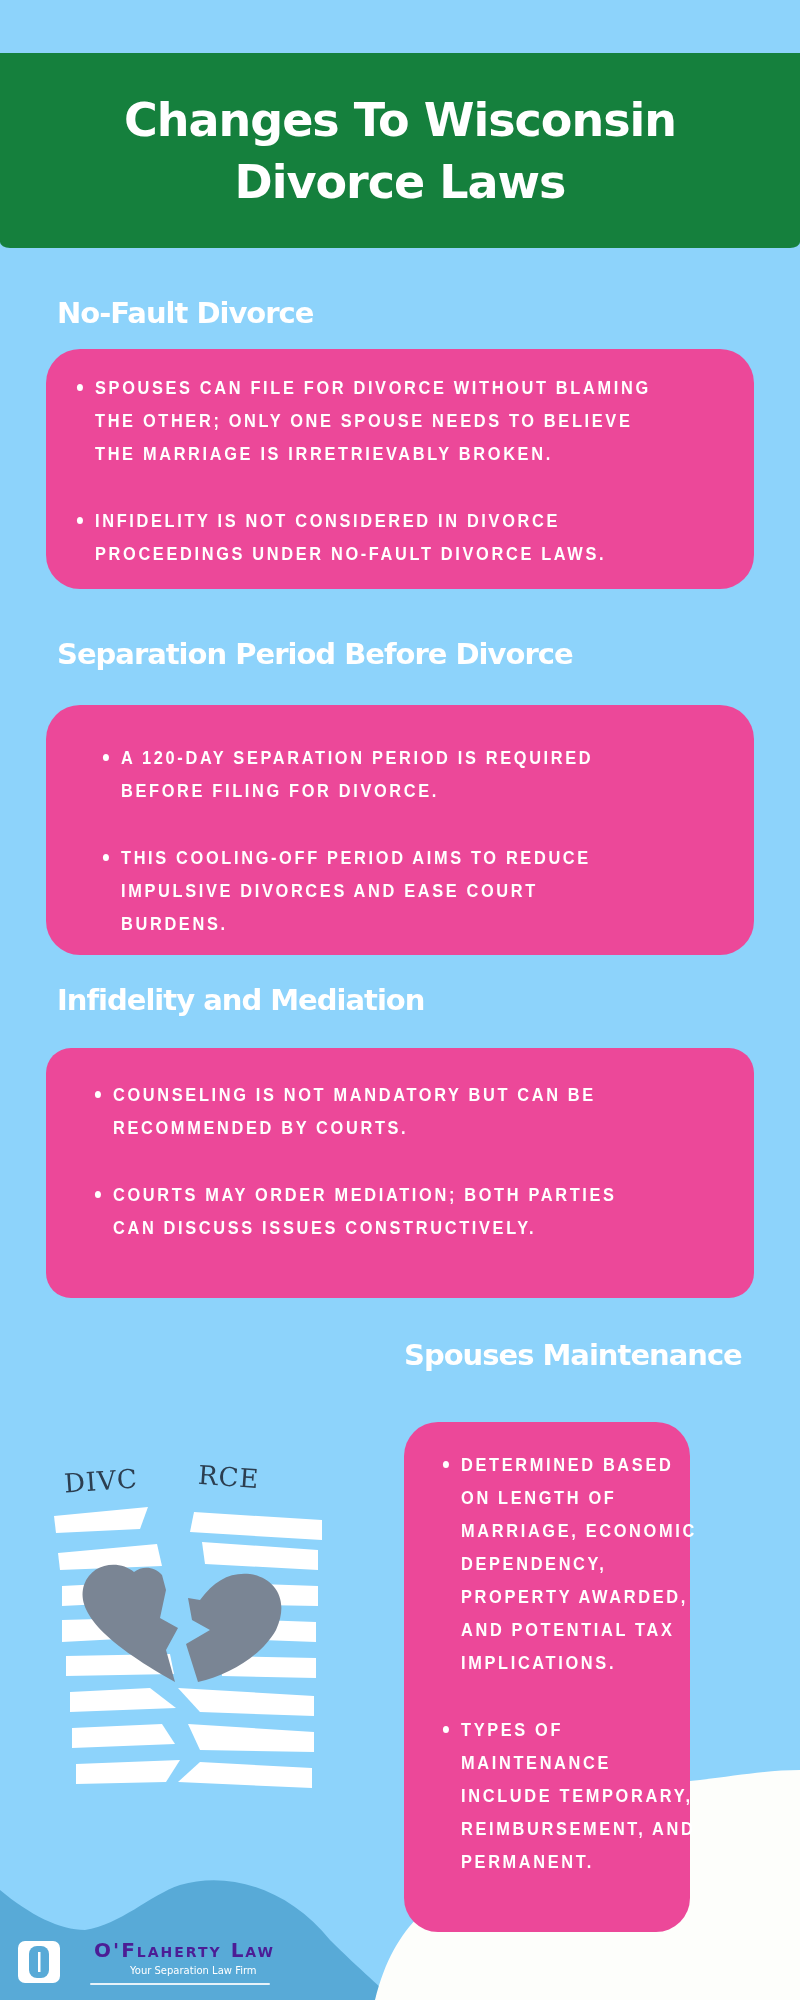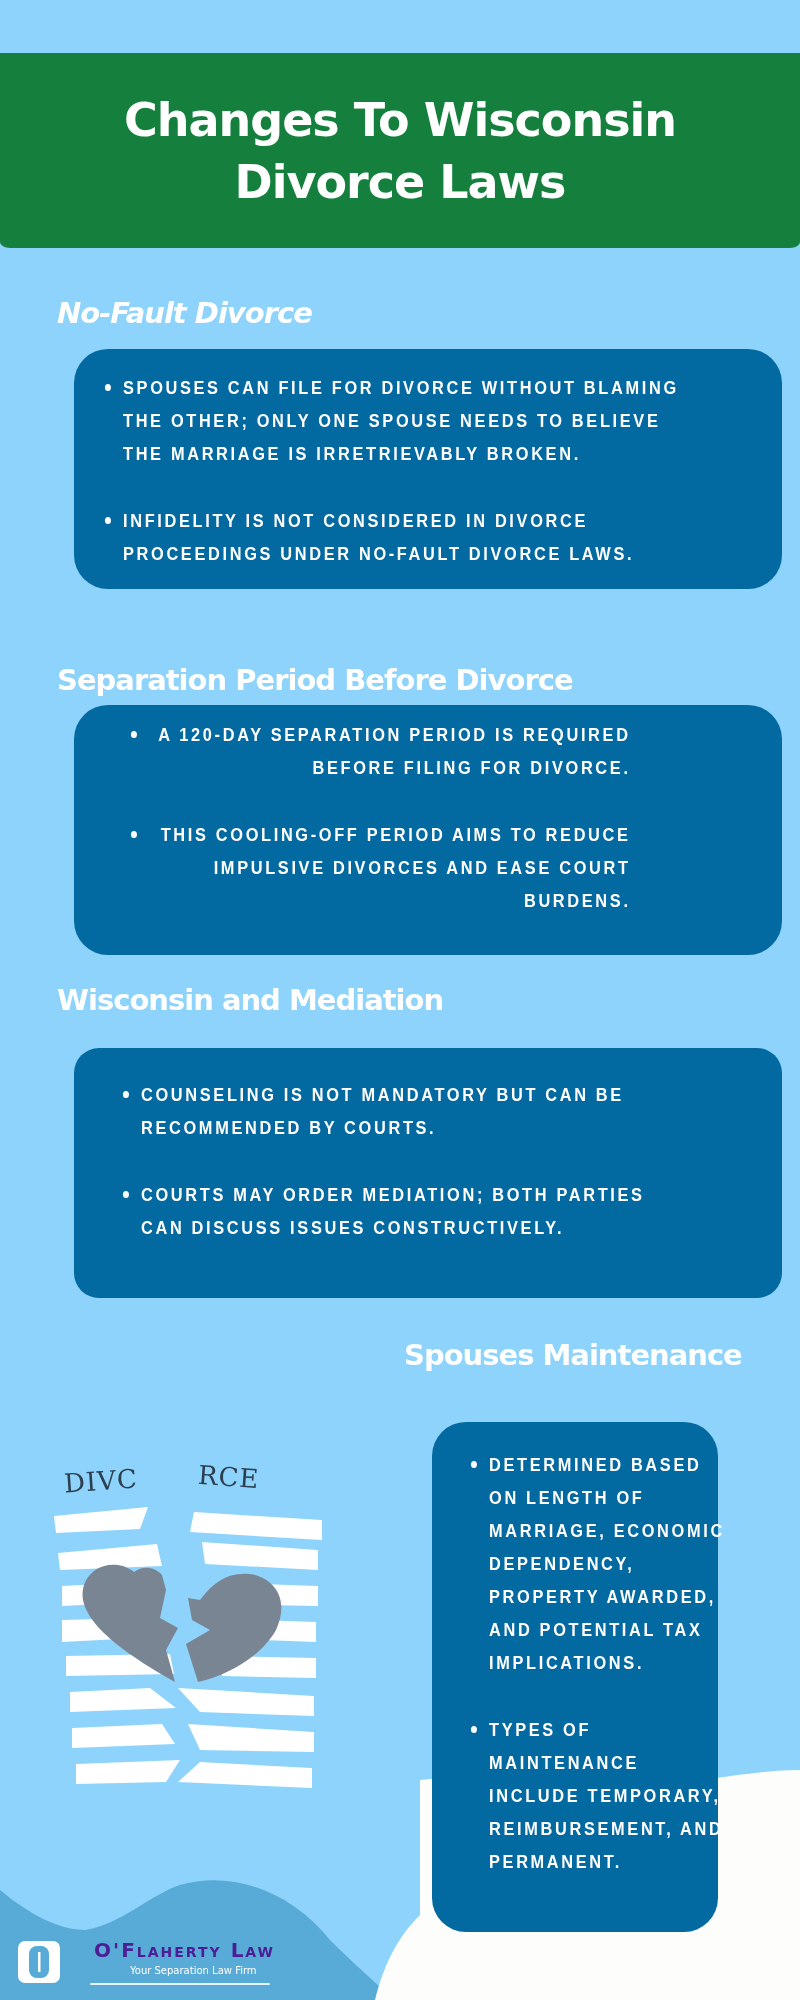--- a/index.html
+++ b/index.html
@@ -18,21 +18,21 @@
   .header-title {
     color: #ffffff; font-family: "DejaVu Sans", sans-serif; font-weight: bold;
     font-size: 46px; line-height: 62px; text-align: center; letter-spacing: -1px;
     width: 600px;
   }
   .section-title {
     position: absolute; color: #ffffff; font-family: "DejaVu Sans", sans-serif;
     font-weight: bold; font-size: 29px; letter-spacing: -1px; white-space: nowrap;
   }
   .box {
-    position: absolute; background: #0369a1; border-radius: 34px; margin-left: 28px;
+    position: absolute; background: #ec4899; border-radius: 34px;
   }
   .bullets { list-style: none; margin: 0; padding: 0; position: absolute; }
   .bullet {
     position: relative; color: #ffffff; font-family: "Liberation Sans", sans-serif;
     font-weight: bold; font-size: 19px; letter-spacing: 3.1px; line-height: 33px;
     text-transform: uppercase; transform: scaleX(0.86); transform-origin: left top;
   }
   .bullet::before {
     content: ""; position: absolute; left: -21px; top: 13px; width: 7px; height: 7px;
     border-radius: 50%; background: #ffffff;
@@ -67,37 +67,37 @@
 
   <path d="M0,1890 C30,1915 60,1930 85,1930 C120,1925 150,1895 180,1885 C230,1870 290,1890 330,1940 C360,1970 385,1990 392,2000 L0,2000 Z" fill="#58aad7"></path>
 
   <path d="M375,2000 C385,1960 400,1935 420,1915 L420,1780 C520,1770 620,1790 700,1780 C740,1775 770,1770 800,1770 L800,2000 Z" fill="#fdfefb"></path>
 </svg>
 
 <div class="header-band">
   <div class="header-title">Changes To Wisconsin Divorce Laws</div>
 </div>
 
-<div class="section-title" style="left:57px; top:296px;font-style:italic;">No-Fault Divorce</div>
+<div class="section-title" style="left:57px; top:296px;">No-Fault Divorce</div>
 <div class="box" style="left:46px; top:349px; width:708px; height:240px;">
   <ul class="bullets" style="left:49px; top:22px; width:660px;">
     <li class="bullet">Spouses can file for divorce without blaming the other; only one spouse needs to believe the marriage is irretrievably broken.</li>
     <li class="bullet" style="margin-top:34px;">Infidelity is not considered in divorce proceedings under no-fault divorce laws.</li>
   </ul>
 </div>
 
-<div class="section-title" style="left:57px; top:637px;margin-top:26px;">Separation Period Before Divorce</div>
+<div class="section-title" style="left:57px; top:637px;">Separation Period Before Divorce</div>
 <div class="box" style="left:46px; top:705px; width:708px; height:250px;">
-  <ul class="bullets" style="left:75px; top:13px; width:560px;text-align:right;">
+  <ul class="bullets" style="left:75px; top:36px; width:560px;">
     <li class="bullet">A 120-day separation period is required before filing for divorce.</li>
     <li class="bullet" style="margin-top:34px;">This cooling-off period aims to reduce impulsive divorces and ease court burdens.</li>
   </ul>
 </div>
 
-<div class="section-title" style="left:57px; top:983px;">Wisconsin and Mediation</div>
+<div class="section-title" style="left:57px; top:983px;">Infidelity and Mediation</div>
 <div class="box" style="left:46px; top:1048px; width:708px; height:250px;border-radius:25px;">
   <ul class="bullets" style="left:67px; top:30px; width:600px;">
     <li class="bullet">Counseling is not mandatory but can be recommended by courts.</li>
     <li class="bullet" style="margin-top:34px;">Courts may order mediation; both parties can discuss issues constructively.</li>
   </ul>
 </div>
 
 <div class="section-title" style="left:404px; top:1338px;">Spouses Maintenance</div>
 <div class="box" style="left:404px; top:1422px; width:286px; height:510px;">
   <ul class="bullets" style="left:57px; top:26px; width:280px;">

